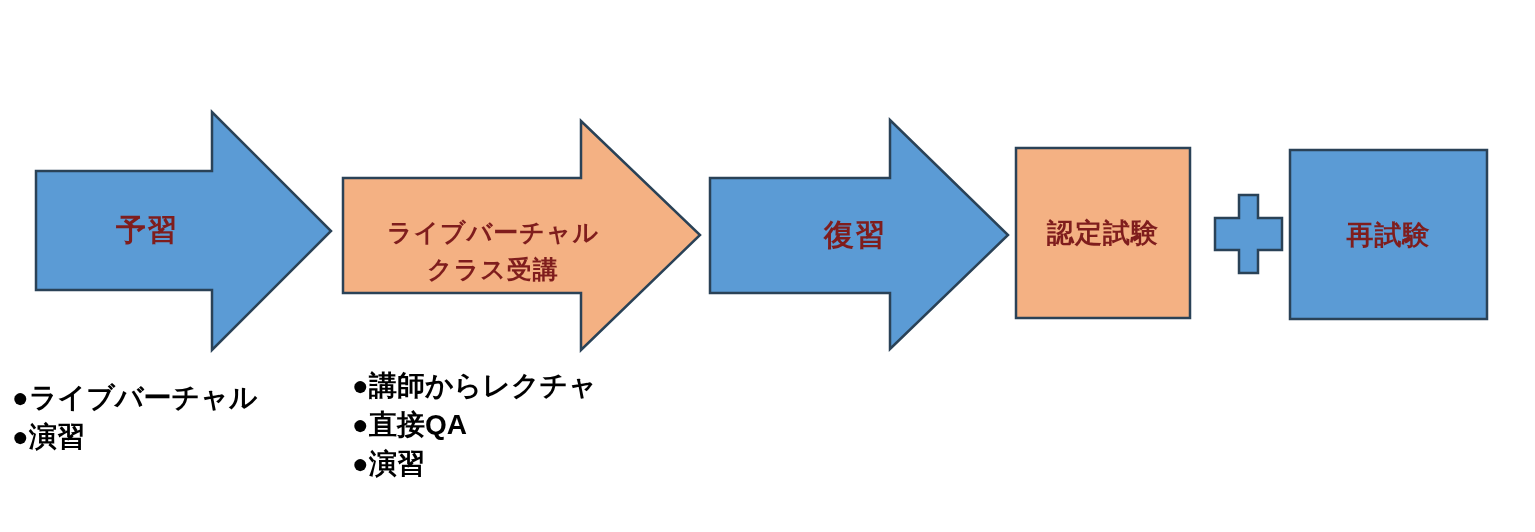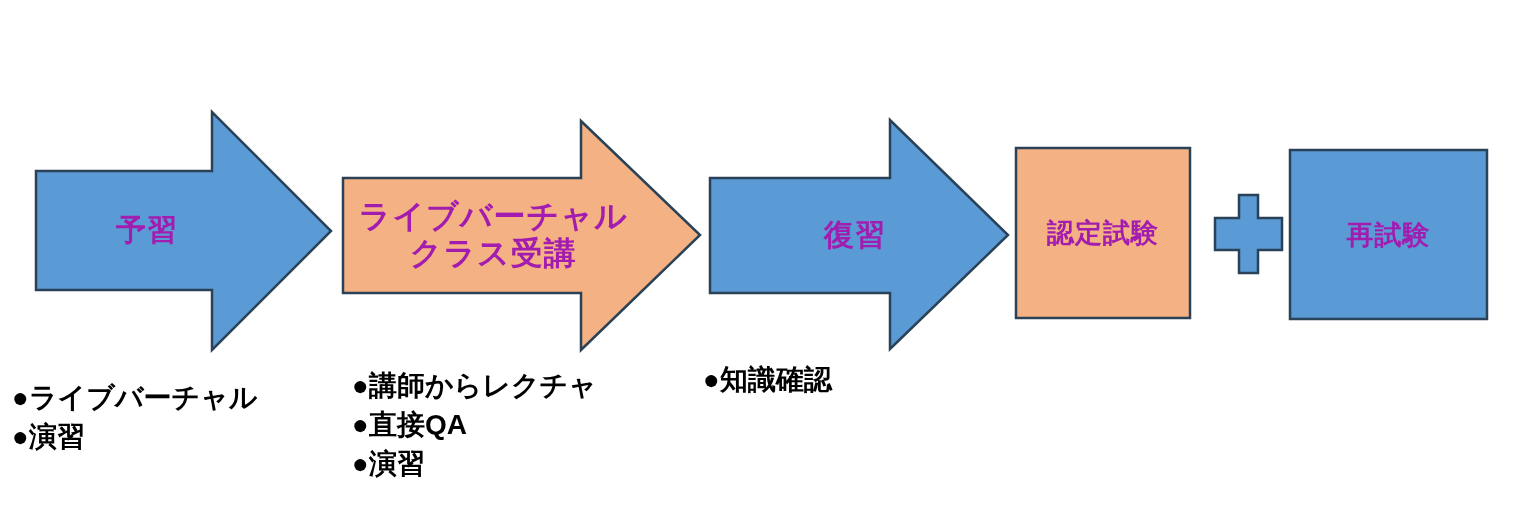--- a/index.html
+++ b/index.html
@@ -23,28 +23,28 @@
   }
   .shape {
     stroke: #2A4257;
     stroke-width: 2.5;
   }
   .step-label {
     position: absolute;
     display: flex;
     align-items: center;
     justify-content: center;
-    color: #a21caf;
+    color: #7f1d1d;
     font-weight: bold;
     text-align: center;
     white-space: pre-line;
     letter-spacing: 1px;
   }
   .label-1 { left: 36px;   top: 171px; width: 222px; height: 119px; font-size: 30px; }
-  .label-2 { left: 343px;  top: 175px; width: 300px; height: 120px; font-size: 32px; line-height: 37px; }
+  .label-2 { left: 343px;  top: 191px; width: 300px; height: 120px; font-size: 25px; line-height: 37px; }
   .label-3 { left: 744px;  top: 178px; width: 222px; height: 115px; font-size: 30px; }
   .label-4 { left: 1016px; top: 148px; width: 174px; height: 170px; font-size: 27px; border-radius: 22px; }
   .label-5 { left: 1290px; top: 150px; width: 197px; height: 169px; font-size: 27px; border-radius: 23px; }
   .detail-list {
     position: absolute;
     list-style: none;
     margin: 0;
     padding: 0;
   }
   .detail-list li {
@@ -84,16 +84,15 @@
     <li>●演習</li>
   </ul>
 
   <ul class="detail-list list-2">
     <li>●講師からレクチャ</li>
     <li>●直接QA</li>
     <li>●演習</li>
   </ul>
 
   <ul class="detail-list list-3">
-    <li>●知識確認</li>
   </ul>
 
 </div>
 
 </body></html>

